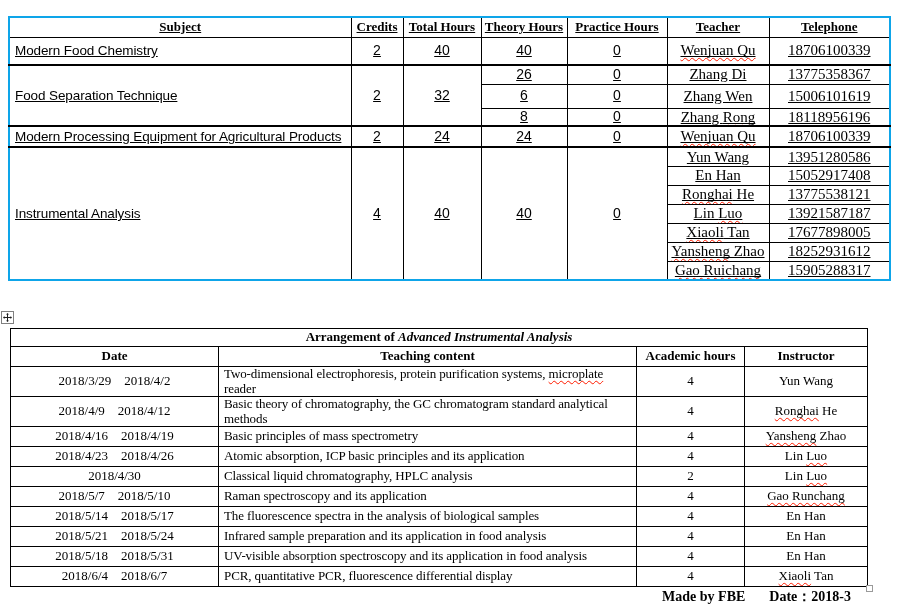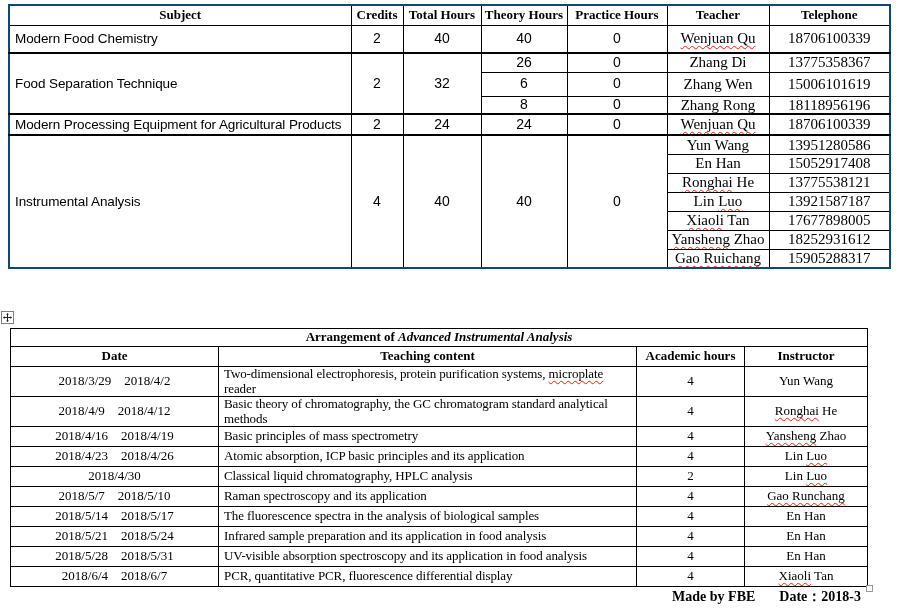--- a/index.html
+++ b/index.html
@@ -5,21 +5,21 @@
   * { margin:0; padding:0; box-sizing:border-box; }
   html,body { background:#ffffff; }
   body {
     width:912px; height:612px; position:relative; overflow:hidden;
     font-family:"Liberation Serif", serif; color:#000;
   }
   table { border-collapse:collapse; table-layout:fixed; position:absolute; background:#fff; }
   td { border:1px solid #000; vertical-align:middle; text-align:center; overflow:hidden; line-height:1.12; padding:0 2px; }
 
   
-  #course-table { left:8px; top:4px; width:881px; border:2px solid #0c4a6e; }
+  #course-table { left:8px; top:16px; width:881px; border:2px solid #0ea5e9;text-decoration:underline; }
   #course-table td.hdr { font-weight:bold; font-size:13px; }
   #course-table td.subj {
     text-align:left; padding-left:5px;
     font-family:"Liberation Sans", sans-serif; font-size:13.5px; letter-spacing:-0.1px;
   }
   #course-table td.num { font-family:"Liberation Sans", sans-serif; font-size:14px; }
   #course-table td.tch { font-size:15px; }
   #course-table td.tel { font-size:15px; }
   tr.h20{height:20px} tr.h18{height:28px} tr.h19{height:19px}
   tr.h24{height:24px} tr.h17{height:17px} tr.h21{height:21px}
@@ -40,21 +40,21 @@
     text-decoration-style:wavy;
     text-decoration-color:#ff1a00;
     text-decoration-thickness:1px;
     text-underline-offset:2px;
     text-decoration-skip-ink:none;
   }
 
   
   #footer-note {
     position:absolute; top:588px; left:0; width:851px; text-align:right;
-    font-weight:bold; font-size:14px;margin-left:10px;
+    font-weight:bold; font-size:14px;
   }
   #footer-note .gap { display:inline-block; width:24px; }
 
   
   #move-handle {
     position:absolute; left:1px; top:311px; width:13px; height:13px;
     border:1px solid #808080; background:#fff;
     display:flex; align-items:center; justify-content:center;
   }
   #resize-handle {
@@ -232,21 +232,21 @@
     <td>4</td>
     <td><span>En Han</span></td>
   </tr>
   <tr>
     <td class="date">2018/5/21    2018/5/24</td>
     <td class="content"><span>Infrared sample preparation and its application in food analysis</span></td>
     <td>4</td>
     <td><span>En Han</span></td>
   </tr>
   <tr>
-    <td class="date">2018/5/28    2018/5/31</td>
+    <td class="date">2018/5/18    2018/5/31</td>
     <td class="content"><span>UV-visible absorption spectroscopy and its application in food analysis</span></td>
     <td>4</td>
     <td><span>En Han</span></td>
   </tr>
   <tr>
     <td class="date">2018/6/4    2018/6/7</td>
     <td class="content"><span>PCR, quantitative PCR, fluorescence differential display</span></td>
     <td>4</td>
     <td><span class="sq">Xiaoli</span><span> Tan</span></td>
   </tr>

